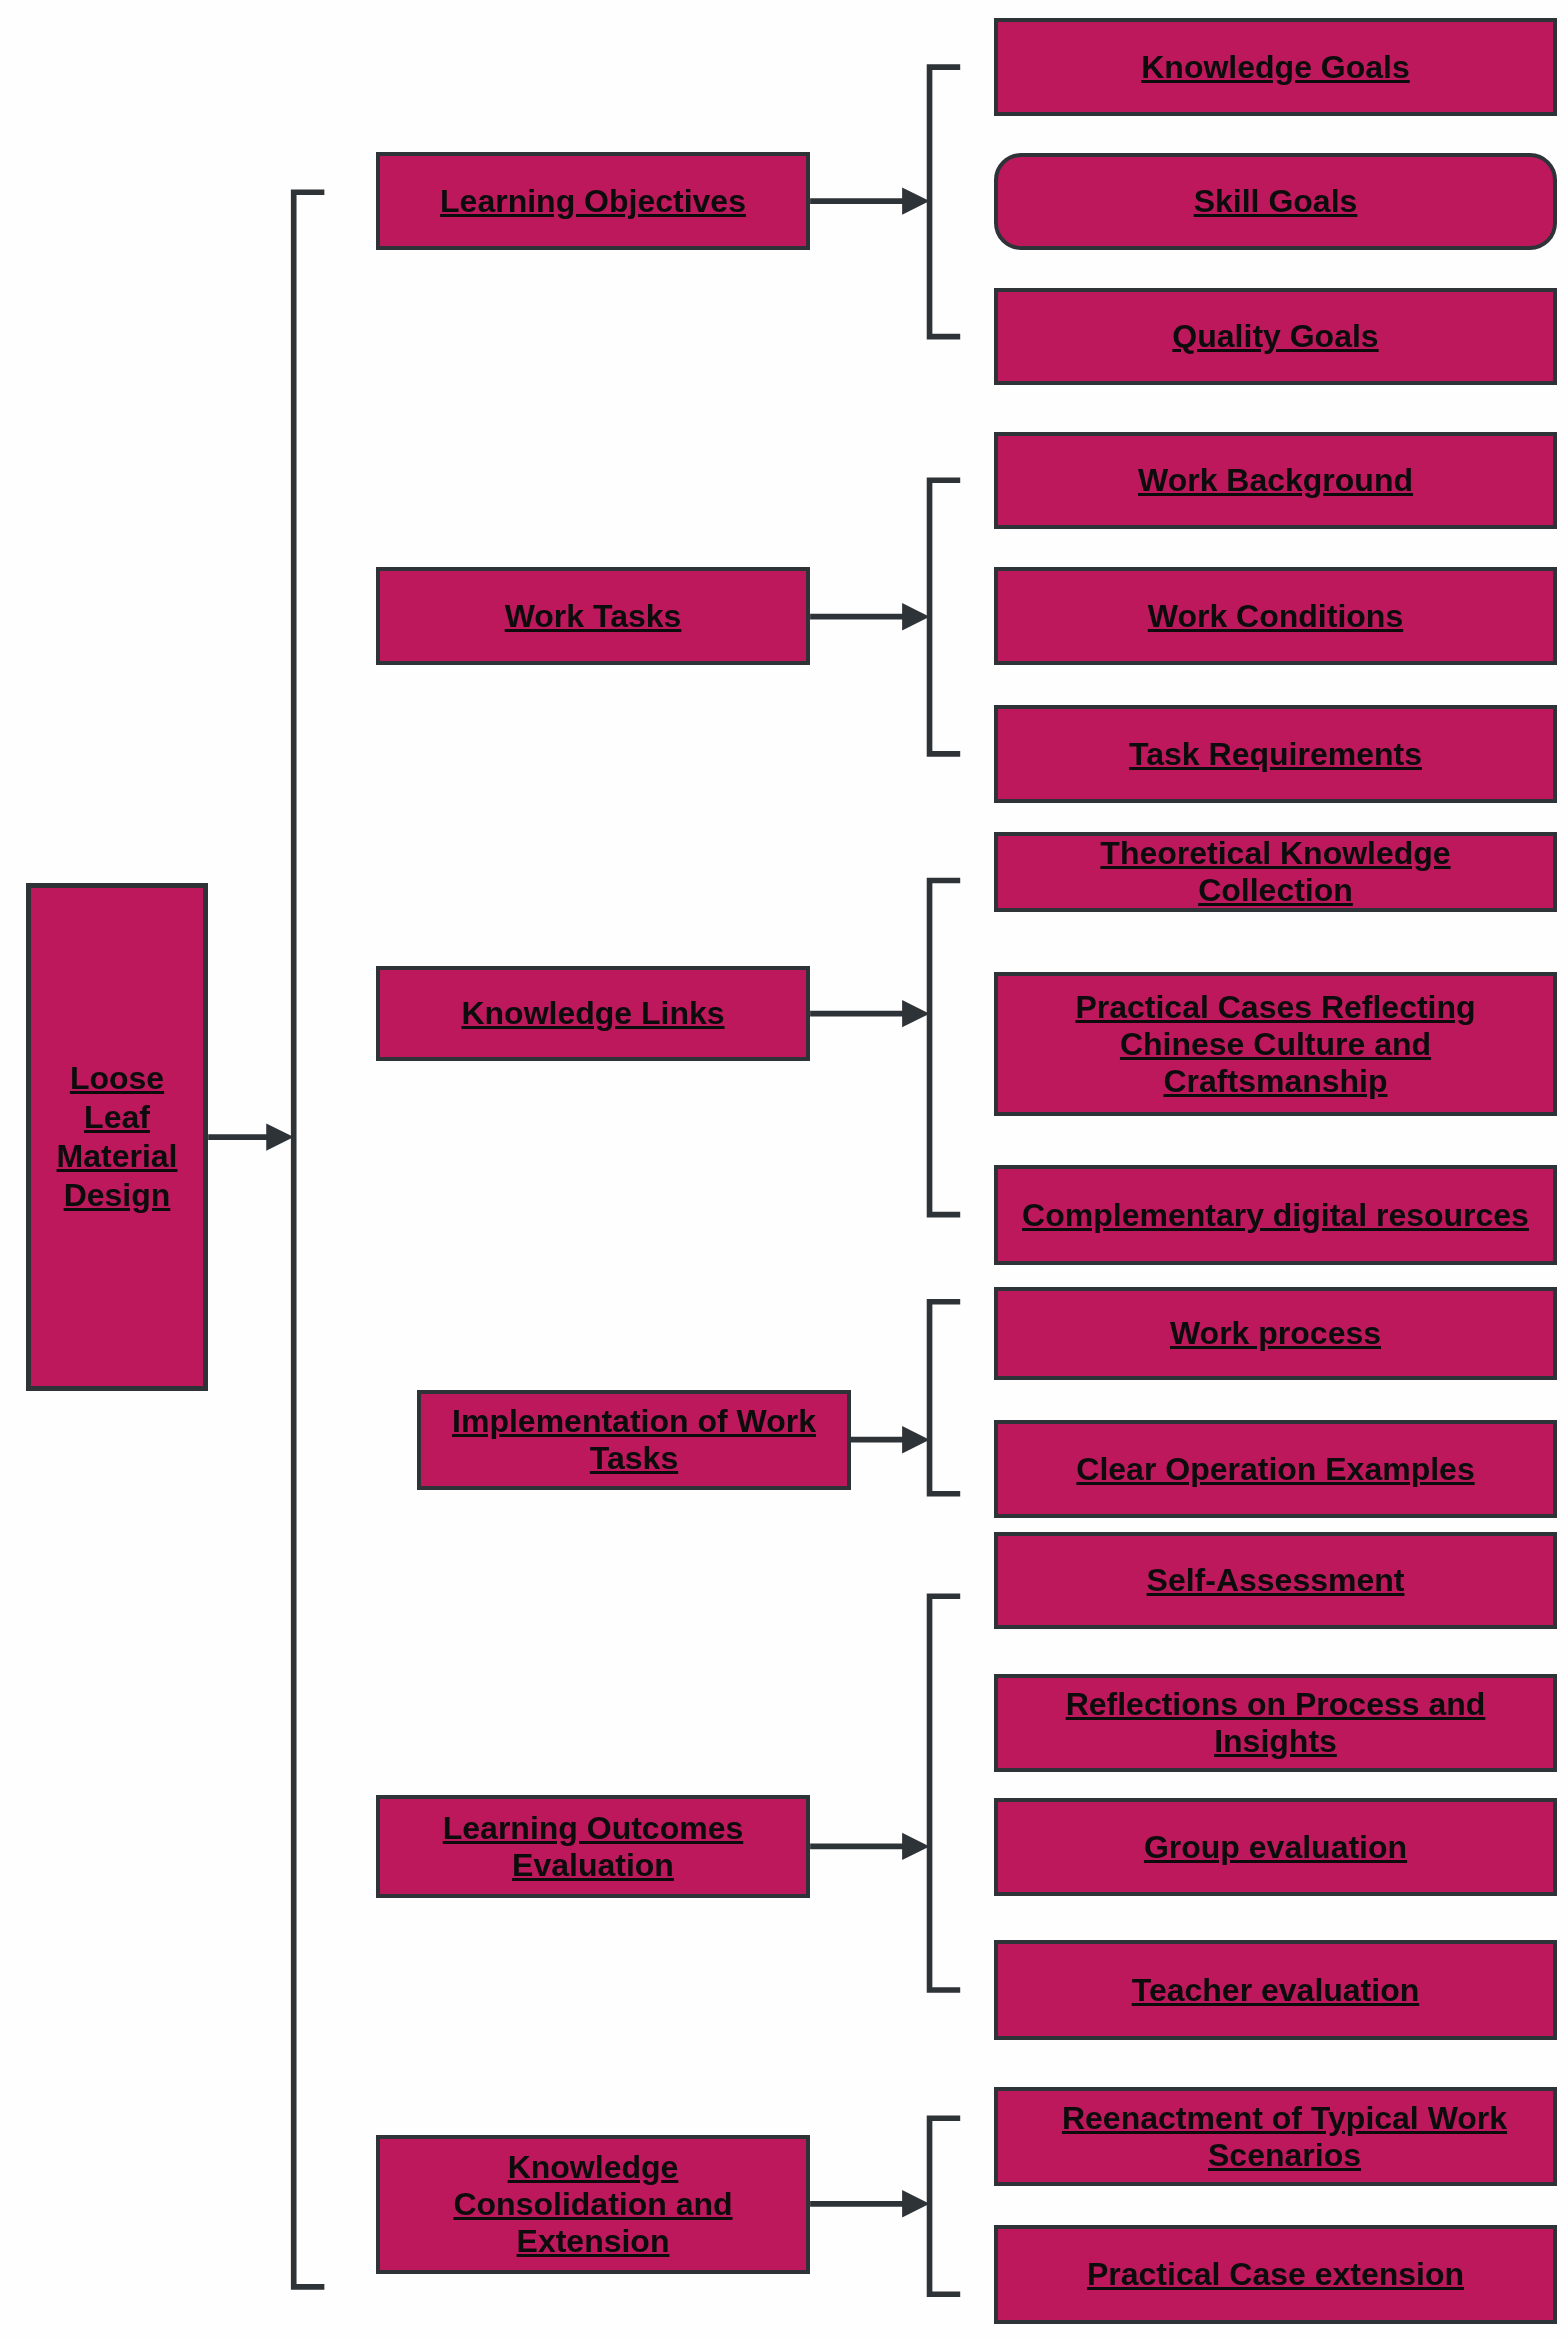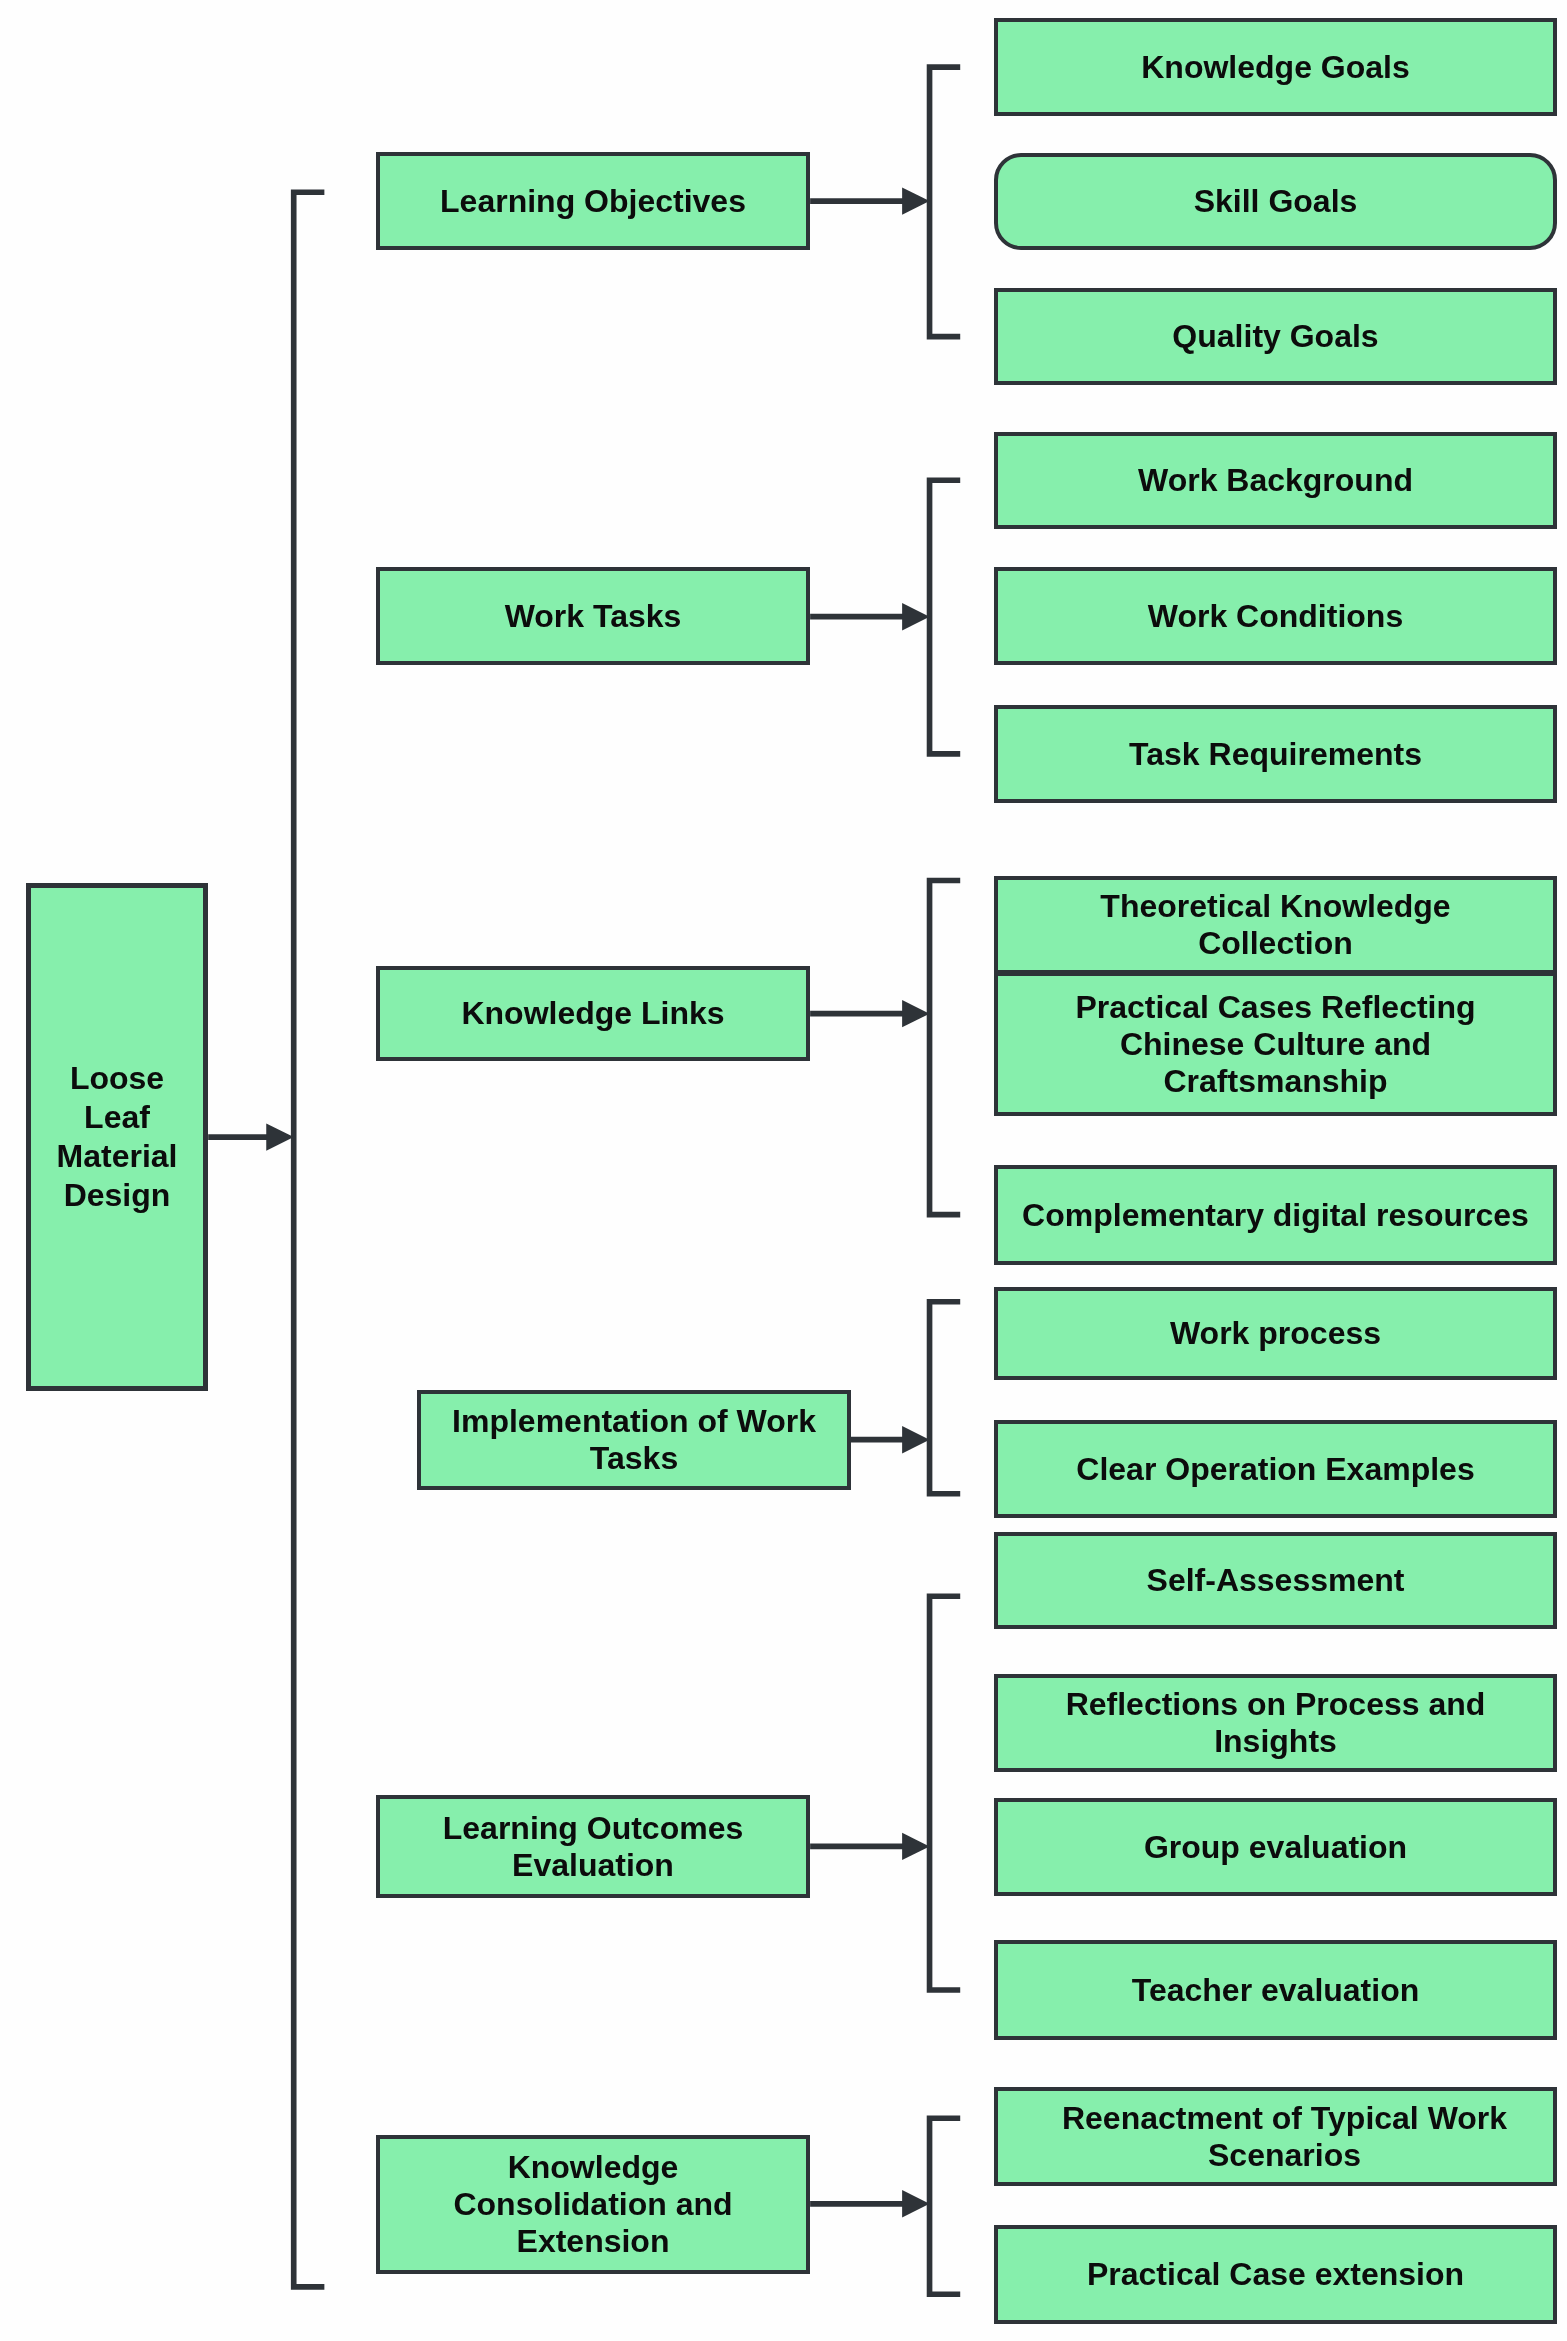--- a/index.html
+++ b/index.html
@@ -12,31 +12,32 @@
     overflow: hidden;
   }
   .connector-layer {
     position: absolute;
     left: 0; top: 0;
     width: 1567px; height: 2342px;
   }
   .box {
     position: absolute;
     box-sizing: border-box;
-    background: #86efac;
+    background: #be185d;
     border: 4.8px solid #2e3338;
     color: #0c0c0c;
     font-weight: bold;
     font-size: 32px;
     line-height: 37px;
     display: flex;
     align-items: center;
     justify-content: center;
     text-align: center;
     padding: 0 24px;
+    text-decoration: underline;
   }
   .mid { left: 376px; width: 434px; }
   .child { left: 994px; width: 563px; }
   .root-box {
     left: 26px; top: 883px; width: 182px; height: 508px;
     border-width: 5.6px;
     line-height: 39px;
     padding: 0 26px;
   }
 </style>
@@ -88,21 +89,21 @@
   <div class="box mid" style="top:2135px; height:139px;">Knowledge Consolidation and Extension</div>
 
   <div class="box child" style="top:18px;  height:98px;">Knowledge Goals</div>
   <div class="box child" style="top:153px; height:97px;border-radius:27px;">Skill Goals</div>
   <div class="box child" style="top:288px; height:97px;">Quality Goals</div>
 
   <div class="box child" style="top:432px; height:97px;">Work Background</div>
   <div class="box child" style="top:567px; height:98px;">Work Conditions</div>
   <div class="box child" style="top:705px; height:98px;">Task Requirements</div>
 
-  <div class="box child" style="top:876px; height:98px;text-align:center;">Theoretical Knowledge Collection</div>
+  <div class="box child" style="top:832px; height:80px;text-align:center;">Theoretical Knowledge Collection</div>
   <div class="box child" style="top:972px; height:144px;">Practical Cases Reflecting Chinese Culture and Craftsmanship</div>
   <div class="box child" style="top:1165px; height:100px;">Complementary digital resources</div>
 
   <div class="box child" style="top:1287px; height:93px;">Work process</div>
   <div class="box child" style="top:1420px; height:98px;">Clear Operation Examples</div>
 
   <div class="box child" style="top:1532px; height:97px;">Self-Assessment</div>
   <div class="box child" style="top:1674px; height:98px;">Reflections on Process and Insights</div>
   <div class="box child" style="top:1798px; height:98px;">Group evaluation</div>
   <div class="box child" style="top:1940px; height:100px;">Teacher evaluation</div>

